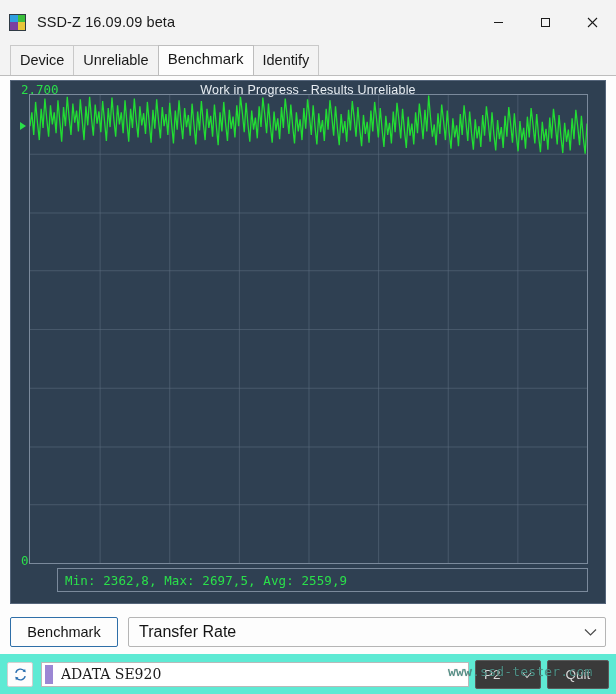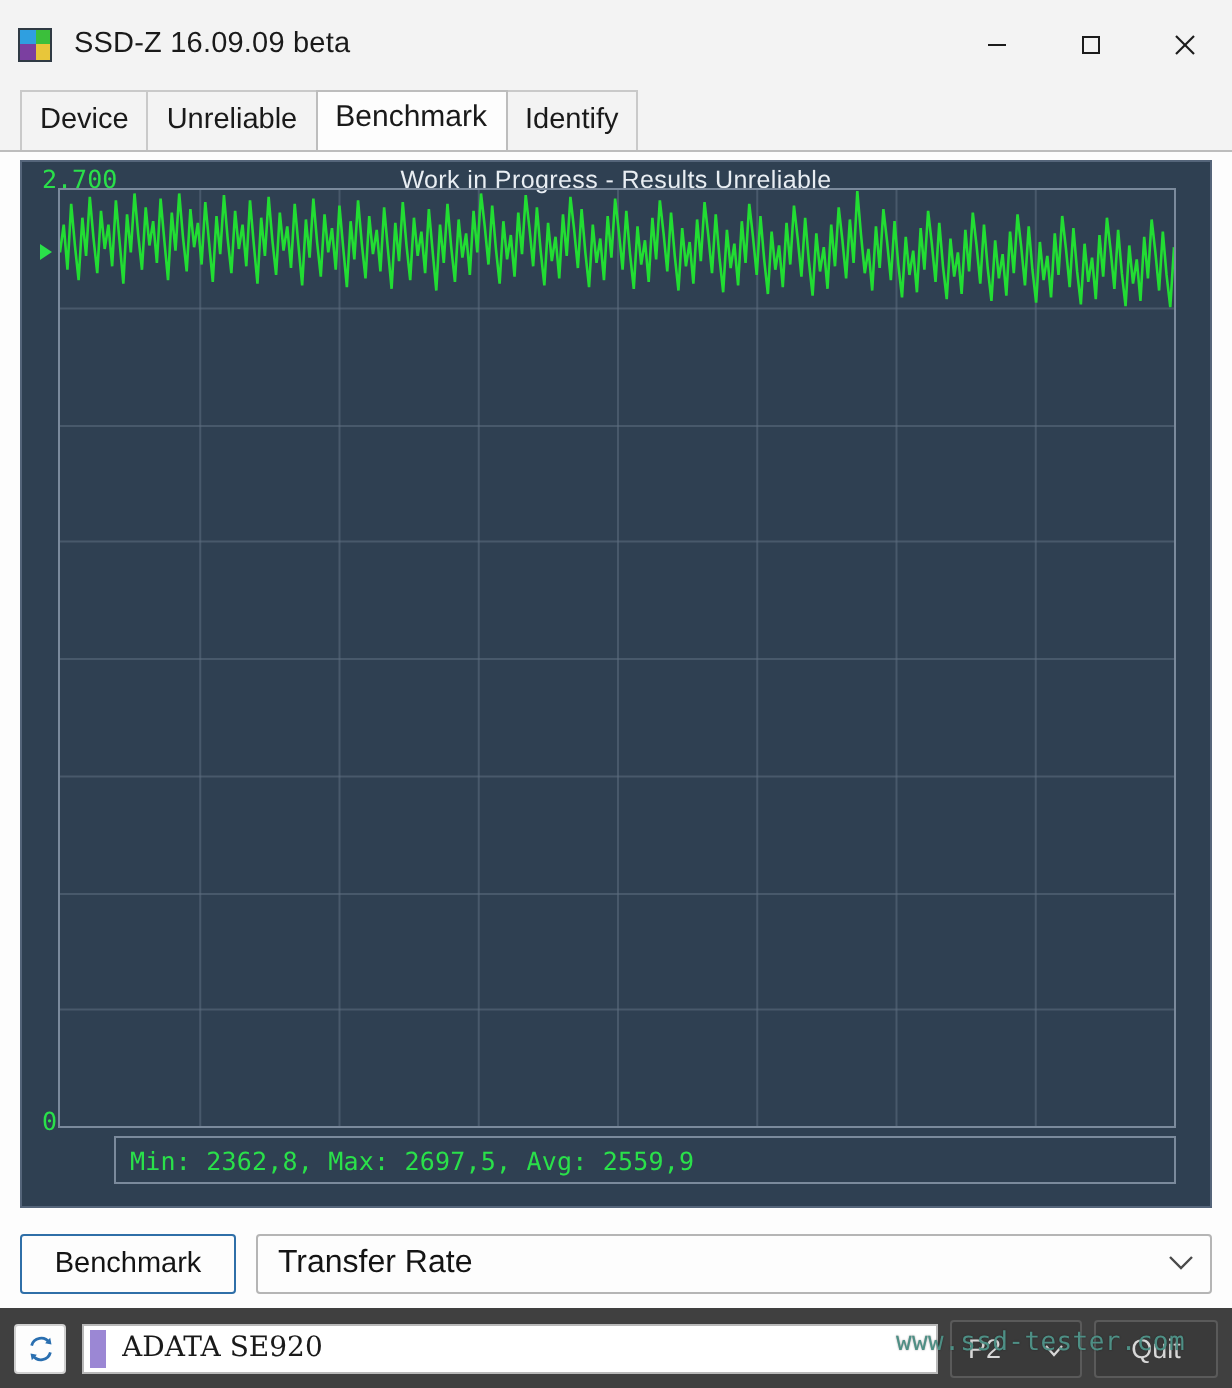--- a/index.html
+++ b/index.html
@@ -176,21 +176,21 @@
     display: flex; align-items: center;
     padding: 0 8px 0 10px;
     position: relative;
   }
   .combo-value { font-size: 16px; color: #141414; }
   .combo-arrow { margin-left: auto; color: #4a4a4a; }
 
   
   .statusbar {
     height: 40px; min-height: 40px;
-    background: #404040;
+    background: #5eead4;
     display: flex; align-items: center;
     padding: 0 7px;
     position: relative;
   }
   .refresh-btn {
     width: 26px; height: 25px;
     background: #fdfdfd;
     border: 1px solid #d0d0d0;
     border-radius: 2px;
     display: flex; align-items: center; justify-content: center;

